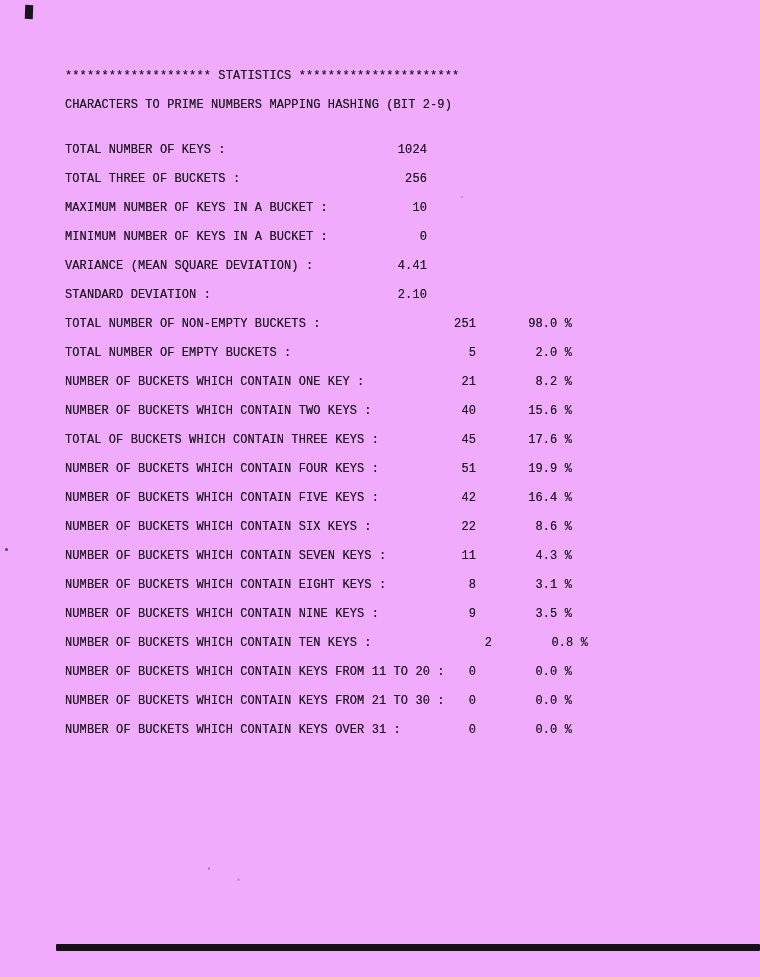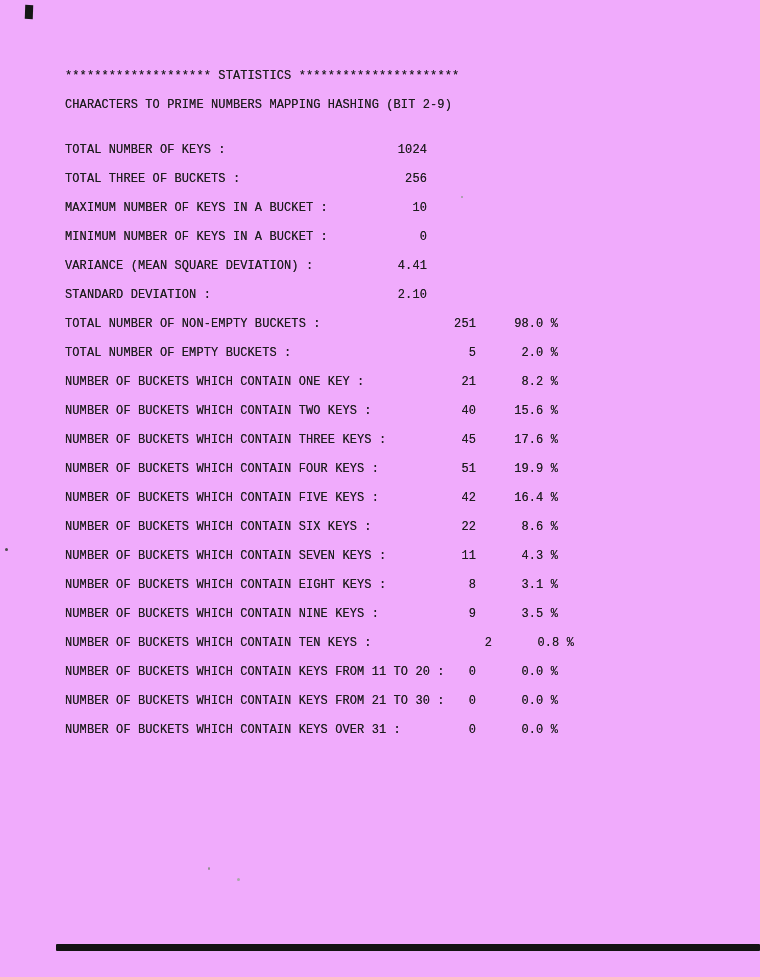--- a/index.html
+++ b/index.html
@@ -20,21 +20,21 @@
     letter-spacing: 0.1px;
     white-space: pre;
     text-shadow: 0 0 0.6px rgba(10,10,10,0.65);
   }
   .line { left: 65px; }
   .row { left: 0; width: 100%; }
   .row .label { position: absolute; left: 65px; top: 0; white-space: pre; }
   .row .val   { position: absolute; top: 0; white-space: pre; }
   .row .summary-val { right: 333px; }  
   .row .count-val   { right: 284px; }  
-  .row .pct-val     { right: 202px; }  
+  .row .pct-val     { right: 188px; }  
 
   
   .artifact { position: absolute; }
   .mark-top-left { left: 25px; top: 5px; width: 8px; height: 14px; background: #161616; transform: rotate(2deg); }
   .bar-bottom    { left: 56px; top: 944px; width: 704px; height: 7px; background: #131313; border-radius: 1px; }
   .speck-a { left: 5px;   top: 548px; width: 3px; height: 3px; background: #4a4a4a; border-radius: 50%; }
   .speck-b { left: 461px; top: 196px; width: 2px; height: 2px; background: #9a9a9a; border-radius: 50%; }
   .speck-c { left: 208px; top: 867px; width: 2px; height: 3px; background: #8d8d8d; border-radius: 50%; }
   .speck-d { left: 237px; top: 878px; width: 3px; height: 3px; background: #a8a8a8; border-radius: 50%; }
 </style>
@@ -98,21 +98,21 @@
       <span class="val pct-val">8.2 %</span>
     </div>
 
     <div class="row" style="top: 397px;">
       <span class="label">NUMBER OF BUCKETS WHICH CONTAIN TWO KEYS :</span>
       <span class="val count-val">40</span>
       <span class="val pct-val">15.6 %</span>
     </div>
 
     <div class="row" style="top: 426px;">
-      <span class="label">NUMBER OF BUCKETS WHICH CONTAIN THREE KEYS :</span>
+      <span class="label">TOTAL OF BUCKETS WHICH CONTAIN THREE KEYS :</span>
       <span class="val count-val">45</span>
       <span class="val pct-val">17.6 %</span>
     </div>
 
     <div class="row" style="top: 455px;">
       <span class="label">NUMBER OF BUCKETS WHICH CONTAIN FOUR KEYS :</span>
       <span class="val count-val">51</span>
       <span class="val pct-val">19.9 %</span>
     </div>
 

